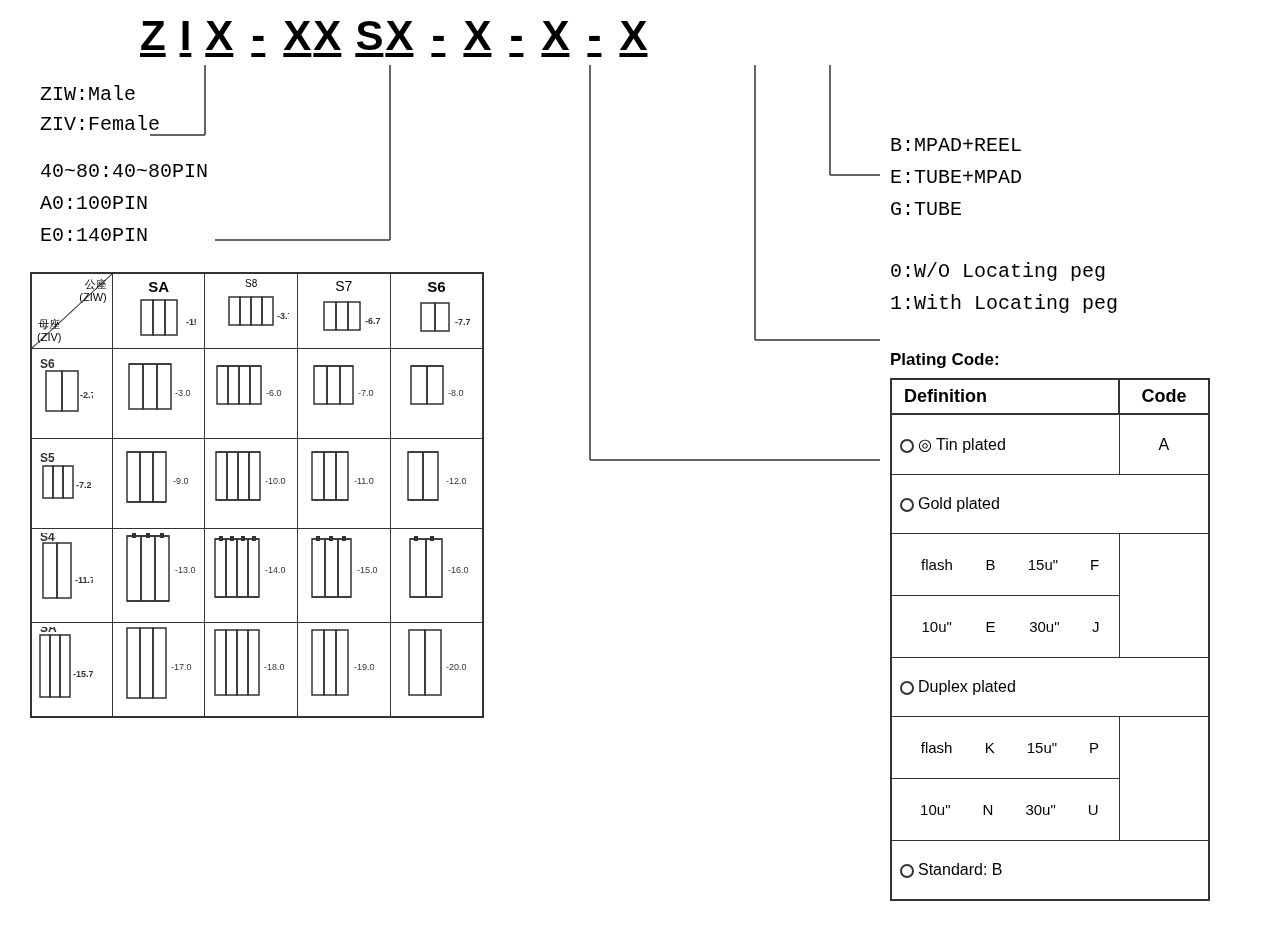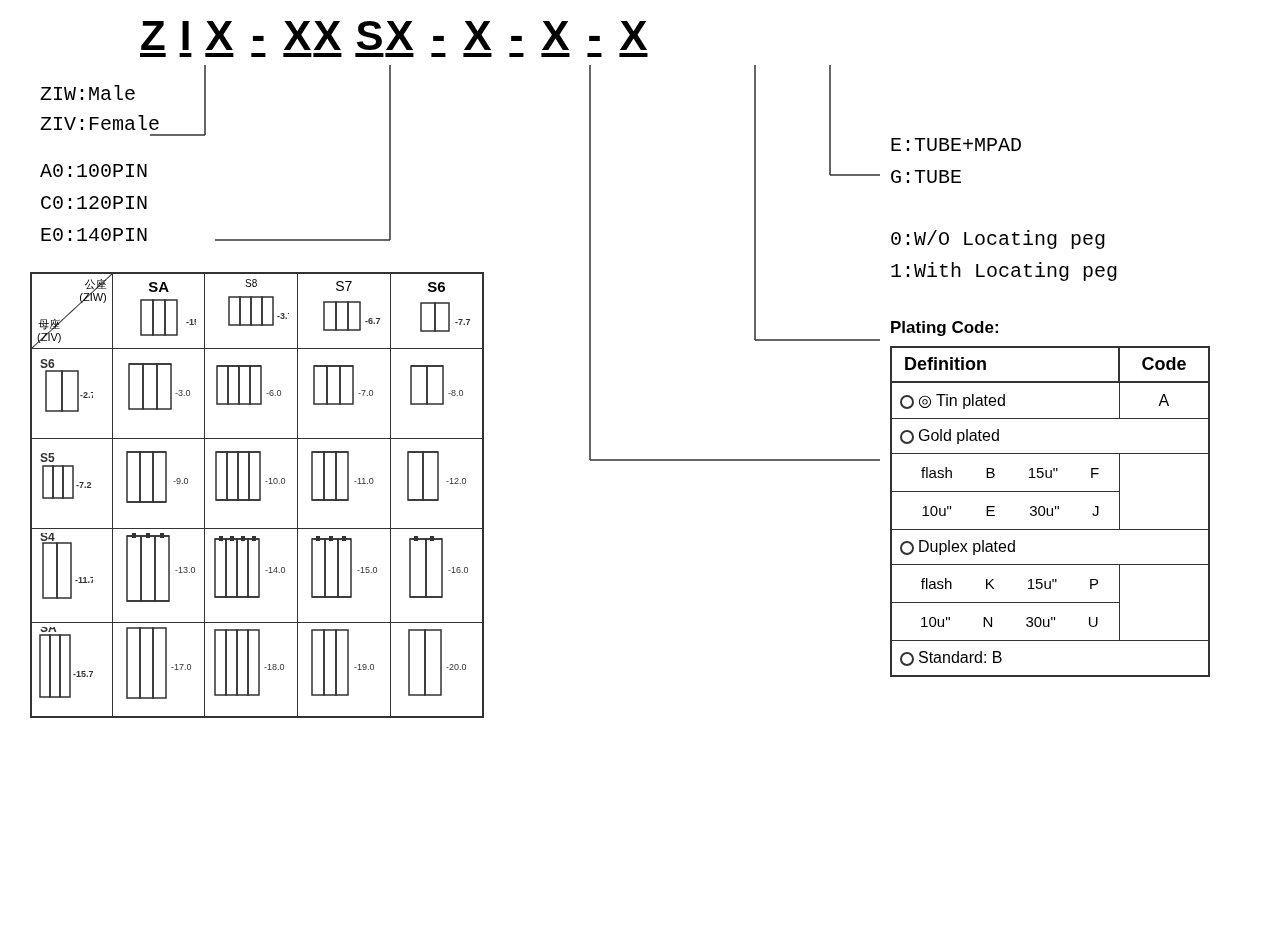--- a/index.html
+++ b/index.html
@@ -152,21 +152,21 @@
       border: 2px solid #333;
       padding: 6px 12px;
       font-size: 18px;
       font-weight: bold;
       text-align: center;
       margin-left: 36px;
     }
 
     .plating-table td {
       border: 1px solid #333;
-      padding: 8px 8px;
+      padding: 20px 8px;
       font-size: 16px;
       text-align: center;
     }
 
     .plating-table .def-col {
       text-align: left;
       width: 180px;
     }
 
     .plating-table .code-col {
@@ -262,22 +262,22 @@
   </div>
 
   <div class="left-section">
 
     <div class="type-labels">
       <div class="type-label">ZIW:Male</div>
       <div class="type-label">ZIV:Female</div>
     </div>
 
     <div class="pin-labels">
+      <div class="pin-label">40~80:40~80PIN</div>
       <div class="pin-label">A0:100PIN</div>
-      <div class="pin-label">C0:120PIN</div>
       <div class="pin-label">E0:140PIN</div>
     </div>
 
     <table class="connector-table">
       <thead>
         <tr>
           <td class="header-cell diagonal-header">
             <span class="diag-top">公座<br>(ZIW)</span>
             <span class="diag-bottom">母座<br>(ZIV)</span>
           </td>
@@ -536,20 +536,21 @@
             </svg>
           </td>
         </tr>
       </tbody>
     </table>
   </div>
 
   <div class="right-section">
 
     <div class="packaging-info" style="margin-top: 50px;">
+      <div class="packaging-label">B:MPAD+REEL</div>
       <div class="packaging-label">E:TUBE+MPAD</div>
       <div class="packaging-label">G:TUBE</div>
     </div>
 
     <div class="locating-info" style="margin-top: 30px;">
       <div class="locating-label">0:W/O Locating peg</div>
       <div class="locating-label">1:With Locating peg</div>
     </div>
 
     <div class="plating-section" style="margin-top: 30px;">

